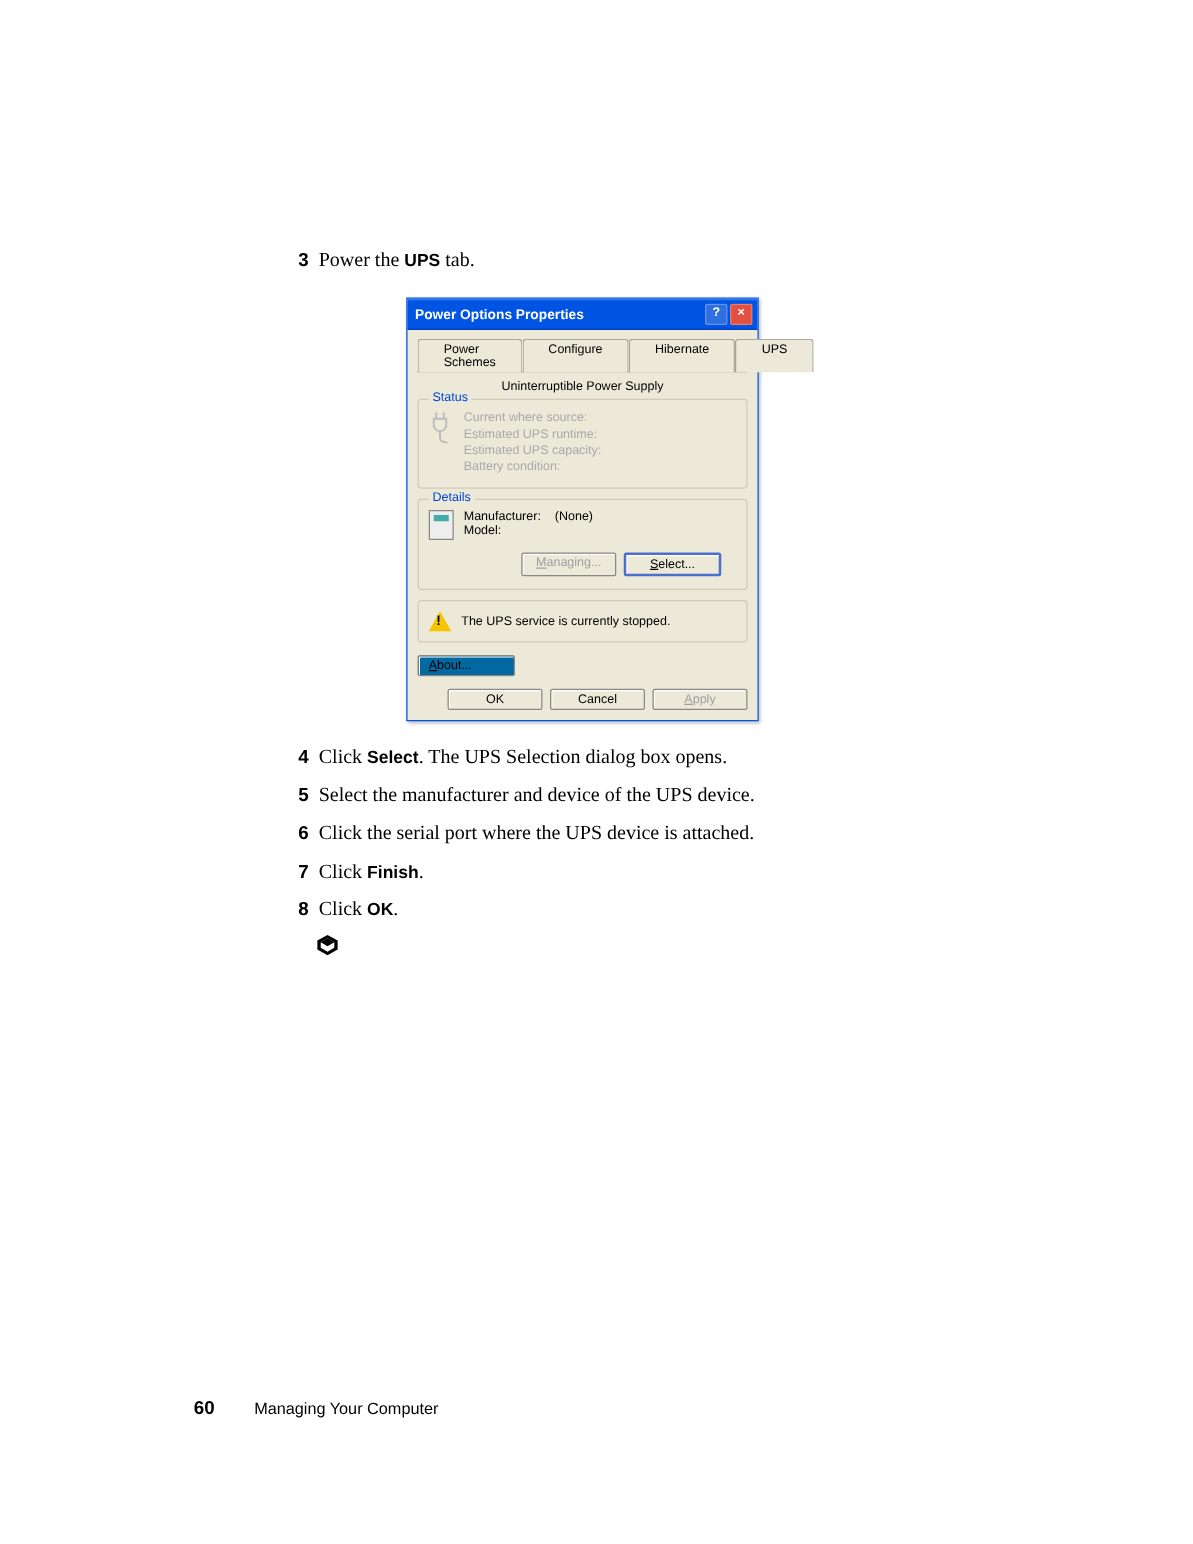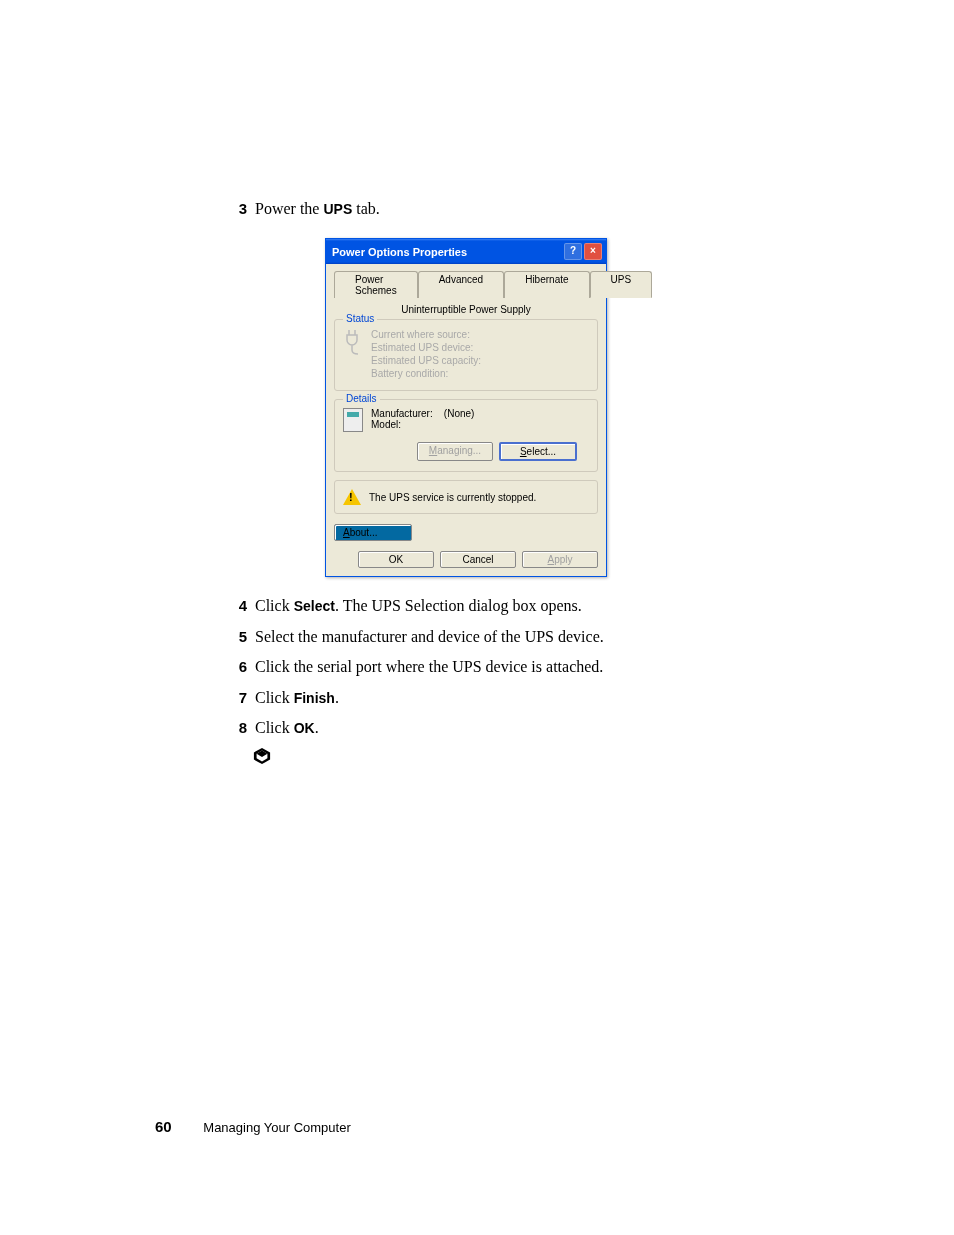--- a/index.html
+++ b/index.html
@@ -262,38 +262,38 @@
         <div class="titlebar">
           <span>Power Options Properties</span>
           <div class="titlebar-buttons">
             <div class="tbar-btn tbar-help">?</div>
             <div class="tbar-btn tbar-close">×</div>
           </div>
         </div>
         <div class="dialog-body">
           <div class="tabs">
             <div class="tab">Power Schemes</div>
-            <div class="tab">Advanced</div>
+            <div class="tab">Configure</div>
             <div class="tab">Hibernate</div>
             <div class="tab active">UPS</div>
           </div>
 
           <div class="section-title-center">Uninterruptible Power Supply</div>
 
           <div class="groupbox">
             <div class="groupbox-title">Status</div>
             <div class="status-body">
               <div class="plug-icon">
                 <svg width="20" height="28" viewBox="0 0 20 28">
                   <path d="M6 2 v5 M12 2 v5 M4 7 h10 v5 a5 5 0 0 1 -10 0 z M9 17 v5 q0 4 6 4" fill="none" stroke="#bbb" stroke-width="1.5"></path>
                 </svg>
               </div>
               <div class="disabled-text">
                 <div>Current where source:</div>
-                <div>Estimated UPS device:</div>
+                <div>Estimated UPS runtime:</div>
                 <div>Estimated UPS capacity:</div>
                 <div>Battery condition:</div>
               </div>
             </div>
           </div>
 
           <div class="groupbox">
             <div class="groupbox-title">Details</div>
             <div class="details-body">
               <div class="ups-icon"></div>

